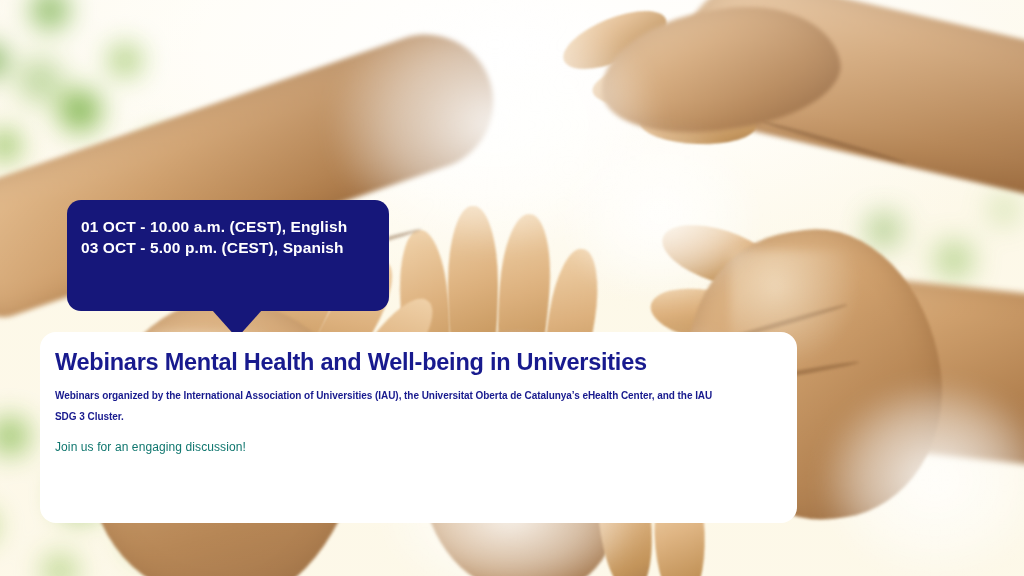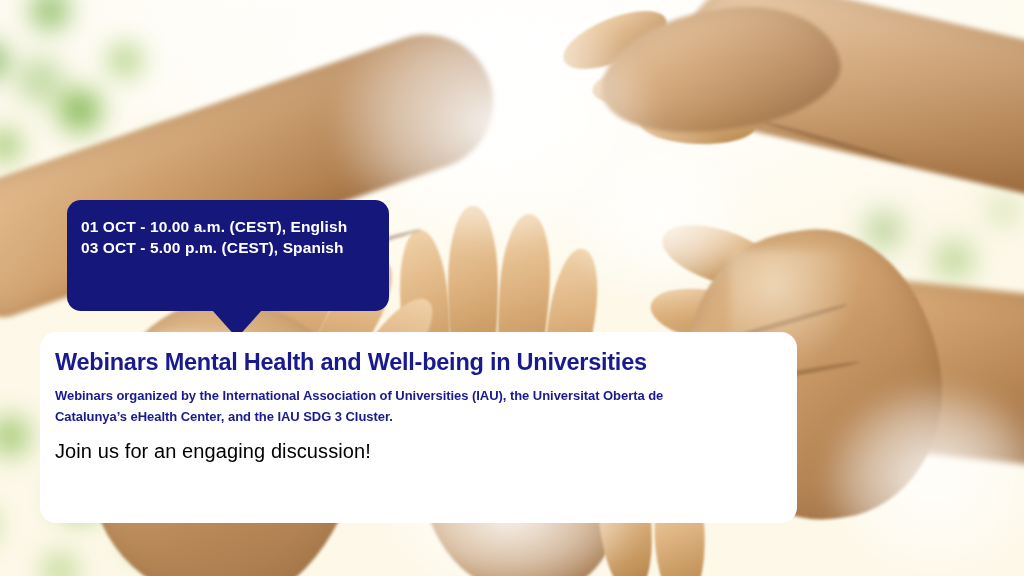--- a/index.html
+++ b/index.html
@@ -205,26 +205,26 @@
     background:#ffffff;
     border-radius:16px;
     padding:17px 0 0 15px;
   }
   #headline {
     color:#181a8e; font-weight:bold; font-size:23.5px;
     letter-spacing:-.25px; white-space:nowrap; line-height:27px;
   }
   #subhead {
     margin-top:10px;
-    color:#181a8e; font-weight:bold; font-size:13px;
+    color:#181a8e; font-weight:bold; font-size:10px;
     line-height:20.5px; width:660px; letter-spacing:-.05px;
   }
   #cta {
     margin-top:13px;
-    color:#000000; font-weight:normal; font-size:20px; letter-spacing:.1px;
+    color:#0f766e; font-weight:normal; font-size:12px; letter-spacing:.1px;
   }
 </style>
 </head>
 <body>
 
 <div id="photo">
   <div class="sky"></div>
   <div class="foliage-tl"></div>
   <div class="foliage-bl"></div>
   <div class="foliage-r"></div>

